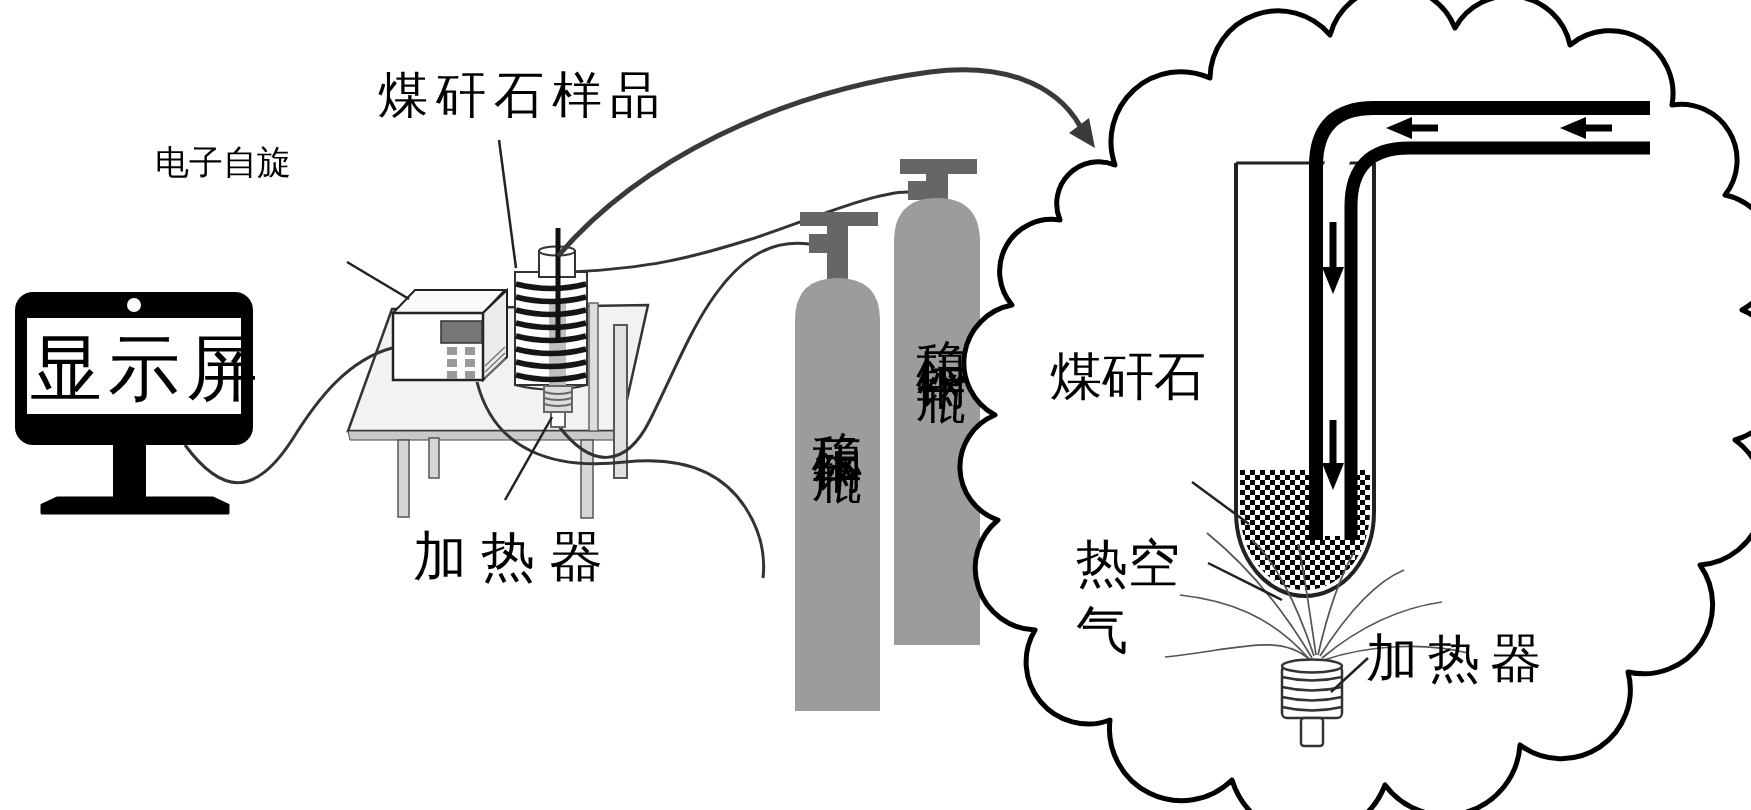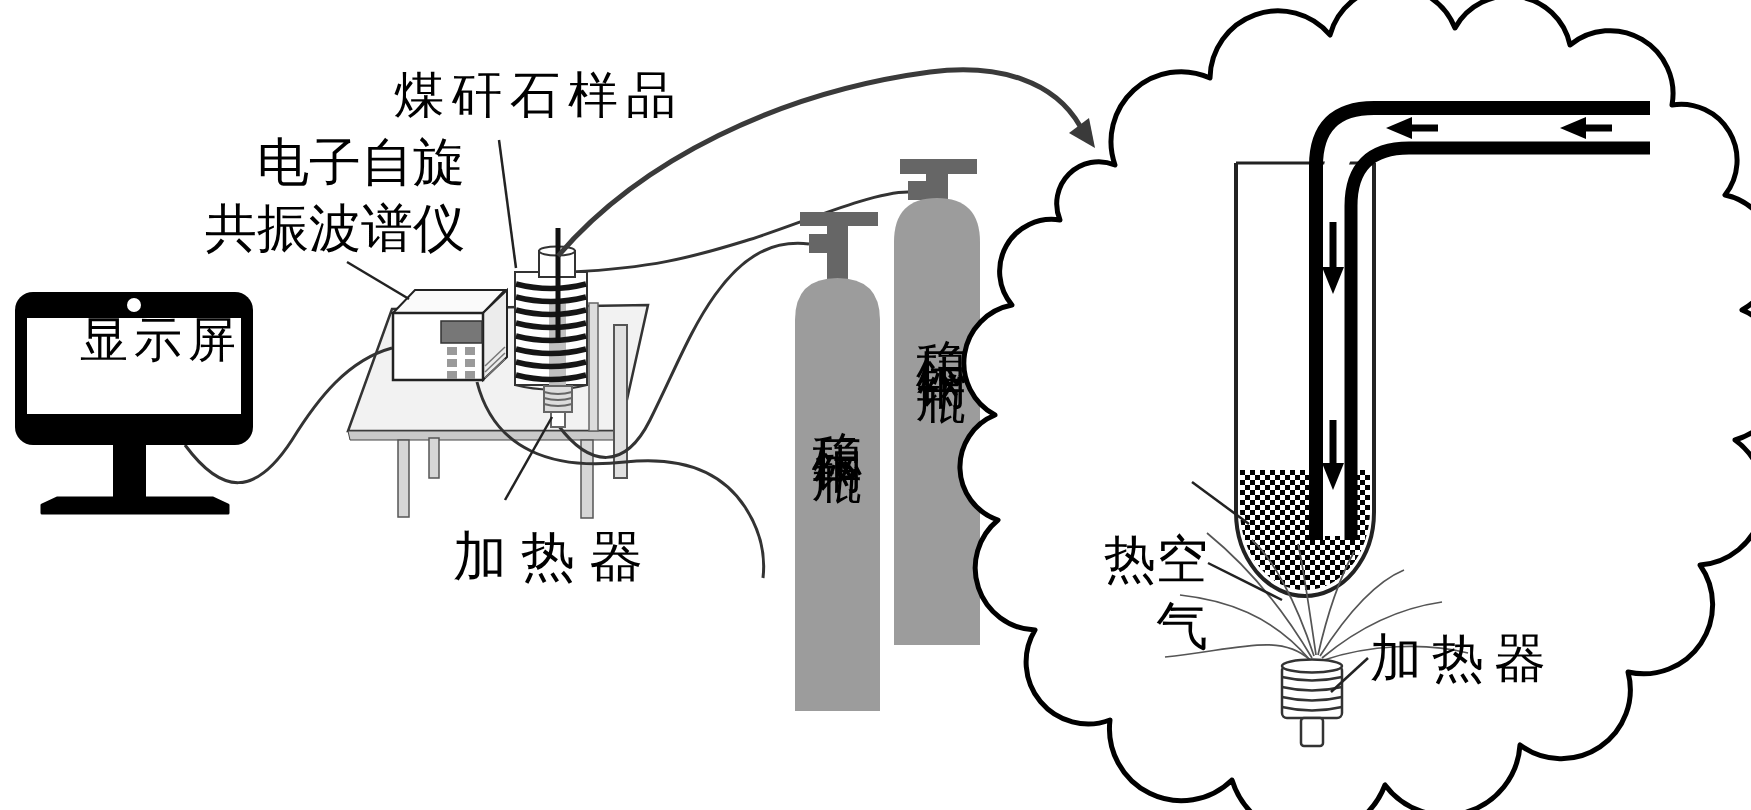--- a/index.html
+++ b/index.html
@@ -1,20 +1,20 @@
 <!DOCTYPE html>
 <html><head>
 <meta charset="utf-8">
 <style>
   html,body{margin:0;padding:0;background:#fff;}
   #stage{position:relative;width:1751px;height:810px;background:#fff;overflow:hidden;
          font-family:"Liberation Serif","DejaVu Serif",serif;}
   #art{position:absolute;left:0;top:0;}
   .lbl{position:absolute;color:#000;white-space:nowrap;pointer-events:none;line-height:1.25;}
-  .center{text-align:right;}
+  .center{text-align:left;}
   .v-label{writing-mode:vertical-rl;text-orientation:upright;}
 </style>
 </head>
 <body>
 
 <div id="stage">
 
 <svg id="art" width="1751" height="810" viewBox="0 0 1751 810">
   <defs>
     <pattern id="checker" width="10" height="10" patternUnits="userSpaceOnUse">
@@ -168,40 +168,39 @@
       <path d="M 1368,658 L 1331,692"></path>
     </g>
   </g>
 
   <g>
     <path d="M 558,256 C 640,160 780,92 930,72 C 1000,63 1055,82 1080,126" fill="none" stroke="#3a3a3a" stroke-width="5"></path>
     <polygon points="1095,148 1089,118 1069,133" fill="#3a3a3a"></polygon>
   </g>
 </svg>
 
-<div class="lbl center" style="left:155px;top:130px;width:310px;font-size:52px;line-height:66px;">
+<div class="lbl center" style="left:155px;top:130px;width:310px;font-size:34px;line-height:66px;">
   <span>电子自旋</span><br>
-  <span>共振波谱仪</span>
 </div>
 
 <div class="lbl center" style="left:378px;top:64px;width:306px;font-size:50px;letter-spacing:8px;">煤矸石样品</div>
 
-<div class="lbl center" style="left:30px;top:310px;width:212px;font-size:48px;letter-spacing:6px;">显示屏</div>
+<div class="lbl center" style="left:30px;top:324px;width:212px;font-size:72px;letter-spacing:6px;">显示屏</div>
 
 <div class="lbl center" style="left:413px;top:524px;width:244px;font-size:54px;letter-spacing:14px;">加热器</div>
 
 <div class="lbl v-label" style="left:806px;top:392px;font-size:50px;letter-spacing:8px;">稳压钢瓶</div>
 
 <div class="lbl v-label" style="left:910px;top:300px;font-size:50px;letter-spacing:12px;">稳压钢瓶</div>
 
 
 <div class="lbl center" style="left:1050px;top:340px;width:200px;font-size:52px;line-height:73px;">
-  <br>
-</div>
-
-<div class="lbl center" style="left:1076px;top:530px;width:132px;font-size:52px;line-height:67px;font-family:Liberation Mono, monospace;">
+  <span>煤矸石</span><br>
+</div>
+
+<div class="lbl center" style="left:1076px;top:530px;width:132px;font-size:52px;line-height:67px;">
   <span>热空</span><br>
   <span>气</span>
 </div>
 
 <div class="lbl center" style="left:1366px;top:626px;width:190px;font-size:52px;letter-spacing:10px;">加热器</div>
 
 </div>
 
 </body></html>

